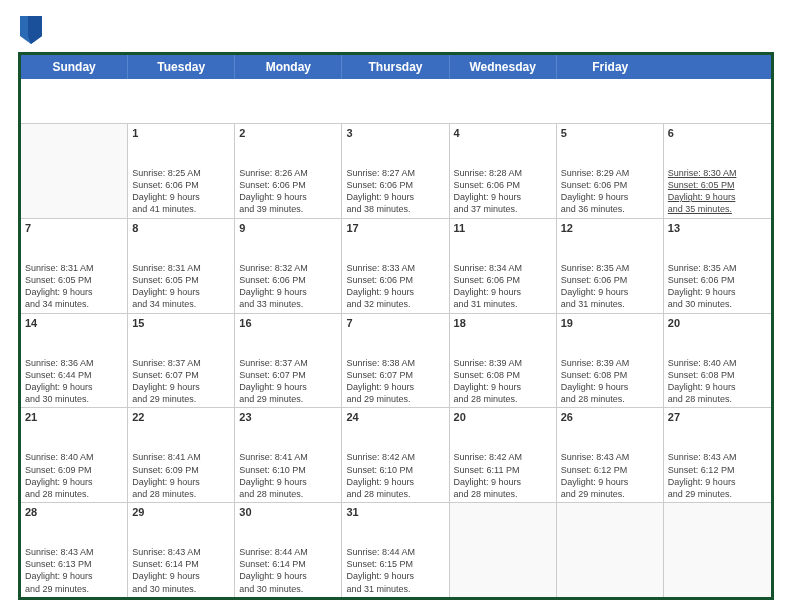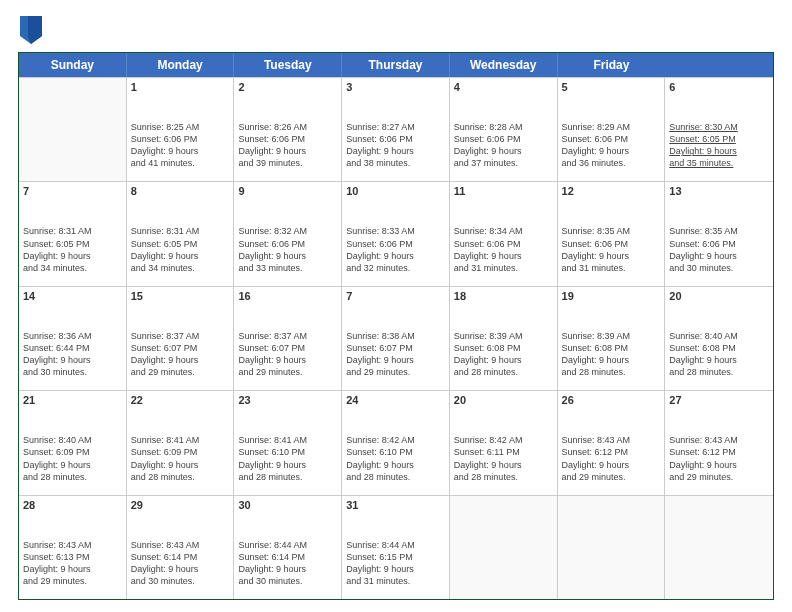--- a/index.html
+++ b/index.html
@@ -58,21 +58,22 @@
       color: #333;
     }
     .subtitle {
       font-size: 14px;
       color: #555;
     }
     .calendar {
       flex: 1;
       display: flex;
       flex-direction: column;
-      border: 1px solid #14532d;
+      border: 3px solid #14532d;
+      gap: 44px;
     }
     .cal-header {
       display: grid;
       grid-template-columns: repeat(7, 1fr);
       background: #3a6dbf;
     }
     .cal-header-cell {
       color: #fff;
       font-size: 12px;
       font-weight: bold;
@@ -133,22 +134,22 @@
     </div>
     <div class="title-section">
       <div class="month-title"></div>
       <div class="subtitle"></div>
     </div>
   </div>
 
   <div class="calendar">
     <div class="cal-header">
     <div class="cal-header-cell">Sunday</div>
+        <div class="cal-header-cell">Tuesday</div>
         <div class="cal-header-cell">Monday</div>
-        <div class="cal-header-cell">Tuesday</div>
         <div class="cal-header-cell">Thursday</div>
         <div class="cal-header-cell">Wednesday</div>
         <div class="cal-header-cell">Friday</div>
       </div>
     <div class="cal-body">
     <div class="cal-row">
           <div class="cal-cell empty"></div>
           <div class="cal-cell">
             <span class="day-num">1</span>
             <div class="cell-text" style="white-space: pre-line;">Sunrise: 8:25 AM
@@ -208,21 +209,21 @@
 and 34 minutes.</div>
           </div>
           <div class="cal-cell">
             <span class="day-num">9</span>
             <div class="cell-text" style="white-space: pre-line;">Sunrise: 8:32 AM
 Sunset: 6:06 PM
 Daylight: 9 hours
 and 33 minutes.</div>
           </div>
           <div class="cal-cell">
-            <span class="day-num">10</span>
+            <span class="day-num">17</span>
             <div class="cell-text" style="white-space: pre-line;">Sunrise: 8:33 AM
 Sunset: 6:06 PM
 Daylight: 9 hours
 and 32 minutes.</div>
           </div>
           <div class="cal-cell">
             <span class="day-num">11</span>
             <div class="cell-text" style="white-space: pre-line;">Sunrise: 8:34 AM
 Sunset: 6:06 PM
 Daylight: 9 hours

